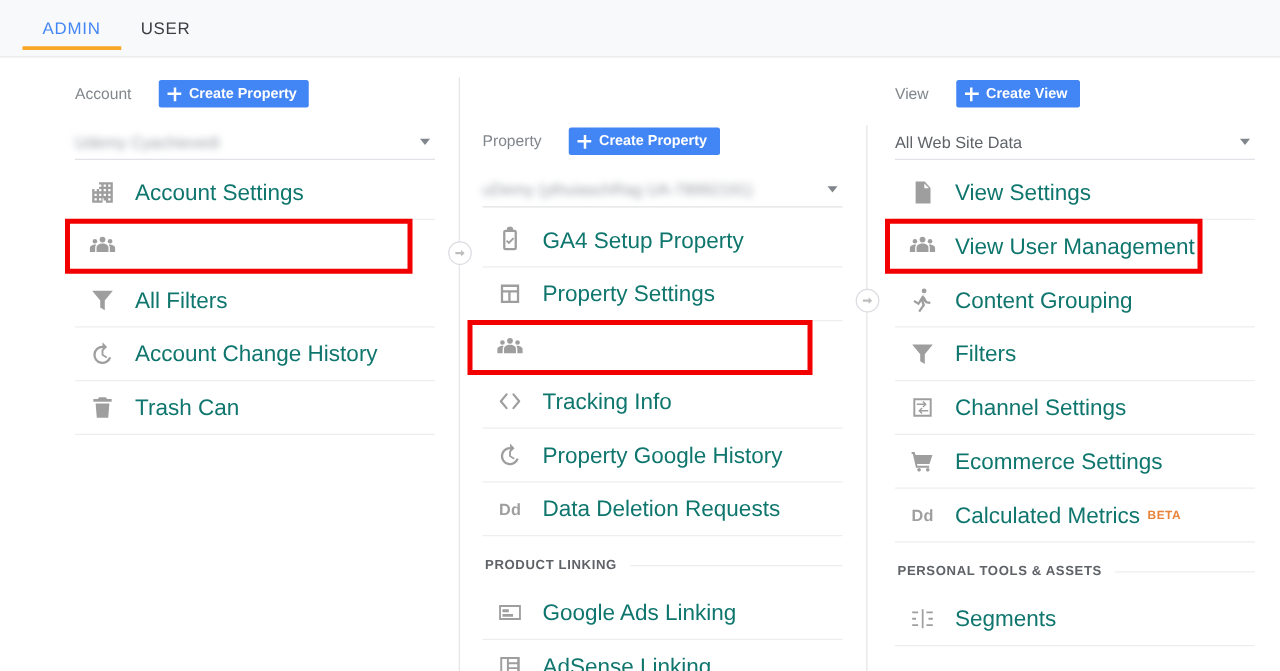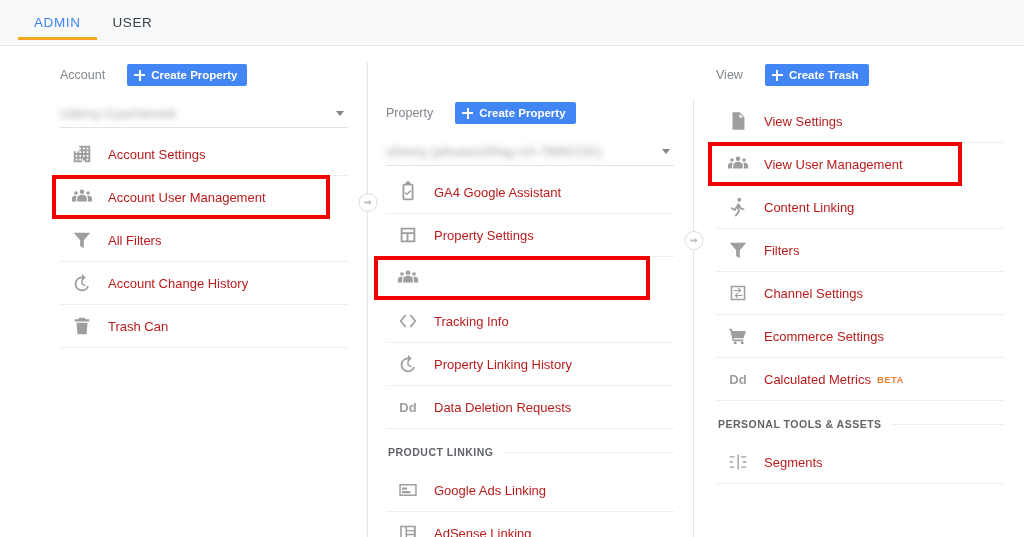--- a/index.html
+++ b/index.html
@@ -179,22 +179,22 @@
     color: #9e9e9e;
   }
   .ico svg { display: block; }
   .ico .dd {
     font-size: 13px;
     font-weight: bold;
     color: #9e9e9e;
     letter-spacing: .2px;
   }
   .rowlabel {
-    font-size: 13px;
-    color: #b91c1c;
+    font-size: 18px;
+    color: #0f766e;
     white-space: nowrap;
   }
   .beta {
     margin-left: 6px;
     font-size: 9.5px;
     font-weight: bold;
     letter-spacing: .4px;
     color: #e8833a;
     text-transform: uppercase;
   }
@@ -271,21 +271,20 @@
           <span class="ico">
             <svg width="22" height="22" viewBox="0 0 24 24" fill="#9e9e9e">
               <circle cx="12" cy="6.2" r="2.5"></circle>
               <circle cx="5.4" cy="7.6" r="2"></circle>
               <circle cx="18.6" cy="7.6" r="2"></circle>
               <path d="M12 9.6c-3 0-5.2 1.6-5.2 3.6V17h10.4v-3.8c0-2-2.2-3.6-5.2-3.6z"></path>
               <path d="M4.2 10.6C2.3 10.9 1 12 1 13.4V17h4.6v-3.8c0-.9.3-1.8.9-2.5-.7-.1-1.5-.2-2.3-.1z"></path>
               <path d="M19.8 10.6c-.8-.1-1.6 0-2.3.1.6.7.9 1.6.9 2.5V17H23v-3.6c0-1.4-1.3-2.5-3.2-2.8z"></path>
             </svg>
           </span>
-          <span class="rowlabel">Account User Management</span>
         </div>
         <div class="row">
           <span class="ico">
             <svg width="22" height="22" viewBox="0 0 24 24" fill="#9e9e9e">
               <path d="M3 4h18l-7 8.4V21l-4-2.4v-6.2z"></path>
             </svg>
           </span>
           <span class="rowlabel">All Filters</span>
         </div>
         <div class="row">
@@ -327,21 +326,21 @@
         <span class="caret"></span>
       </div>
       <div class="menu">
         <div class="row">
           <span class="ico">
             <svg width="22" height="22" viewBox="0 0 24 24" fill="#9e9e9e">
               <path d="M16 3h-1.2a2.8 2.8 0 0 0-5.6 0H8a2 2 0 0 0-2 2v14a2 2 0 0 0 2 2h8a2 2 0 0 0 2-2V5a2 2 0 0 0-2-2zm0 16H8V5h8v14z"></path>
               <path d="M11 15.6l-2.5-2.5 1.1-1.1 1.4 1.4 3.6-3.6 1.1 1.1z"></path>
             </svg>
           </span>
-          <span class="rowlabel">GA4 Google Assistant</span>
+          <span class="rowlabel">GA4 Setup Property</span>
         </div>
         <div class="row">
           <span class="ico">
             <svg width="22" height="22" viewBox="0 0 24 24" fill="#9e9e9e">
               <path d="M4 4h16v16H4V4zm2 2v3h12V6H6zm0 5v7h4.5v-7H6zm6.5 0v7H18v-7h-5.5z" fill-rule="evenodd"></path>
             </svg>
           </span>
           <span class="rowlabel">Property Settings</span>
         </div>
         <div class="row marked">
@@ -365,21 +364,21 @@
           </span>
           <span class="rowlabel">Tracking Info</span>
         </div>
         <div class="row">
           <span class="ico">
             <svg width="22" height="22" viewBox="0 0 24 24" fill="#9e9e9e">
               <path d="M12 4a8 8 0 1 0 7.6 10.5l-1.9-.6A6 6 0 1 1 12 6v3l4-4-4-4v3z" transform="translate(0,1)"></path>
               <path d="M11.2 8.2h1.6v4.4l3.3 2-0.8 1.3-4.1-2.5z"></path>
             </svg>
           </span>
-          <span class="rowlabel">Property Linking History</span>
+          <span class="rowlabel">Property Google History</span>
         </div>
         <div class="row">
           <span class="ico">
             <span class="dd">Dd</span>
           </span>
           <span class="rowlabel">Data Deletion Requests</span>
         </div>
         <div class="section">
           <span class="stitle">PRODUCT LINKING</span>
           <span class="sline"></span>
@@ -416,22 +415,26 @@
             <path d="M4 10h10V6l6 6-6 6v-4H4z"></path>
           </svg>
         </div>
       </div>
     </div>
     <div class="col c3">
       <div class="colhead">
         <span class="lbl">View</span>
         <button class="createbtn">
           <span class="plus"></span>
-          <span>Create Trash</span>
+          <span>Create View</span>
         </button>
+      </div>
+      <div class="selector">
+        <span class="val">All Web Site Data</span>
+        <span class="caret"></span>
       </div>
       <div class="menu">
         <div class="row">
           <span class="ico">
             <svg width="22" height="22" viewBox="0 0 24 24" fill="#9e9e9e">
               <path d="M6 2.5h8L19 8v13.5H6V2.5zm7.6 1.6v4.2h4.1l-4.1-4.2z"></path>
             </svg>
           </span>
           <span class="rowlabel">View Settings</span>
         </div>
@@ -448,21 +451,21 @@
           </span>
           <span class="rowlabel">View User Management</span>
         </div>
         <div class="row">
           <span class="ico">
             <svg width="22" height="22" viewBox="0 0 24 24" fill="#9e9e9e">
               <circle cx="13.4" cy="4.1" r="2.1"></circle>
               <path d="M13.9 7.2c-1 0-1.9.5-2.4 1.4L8.2 14 5 12l-.9 1.6 4.6 2.9 2.2-3.3 1 3.1-3.6 5.2 1.6 1.2 4.3-6.1-1.3-4 1.9 2.2 3.9.6.3-1.9-3-.5-2-3.4c-.4-.7-1.1-1.1-2-1.1z"></path>
             </svg>
           </span>
-          <span class="rowlabel">Content Linking</span>
+          <span class="rowlabel">Content Grouping</span>
         </div>
         <div class="row">
           <span class="ico">
             <svg width="22" height="22" viewBox="0 0 24 24" fill="#9e9e9e">
               <path d="M3 4h18l-7 8.4V21l-4-2.4v-6.2z"></path>
             </svg>
           </span>
           <span class="rowlabel">Filters</span>
         </div>
         <div class="row">

